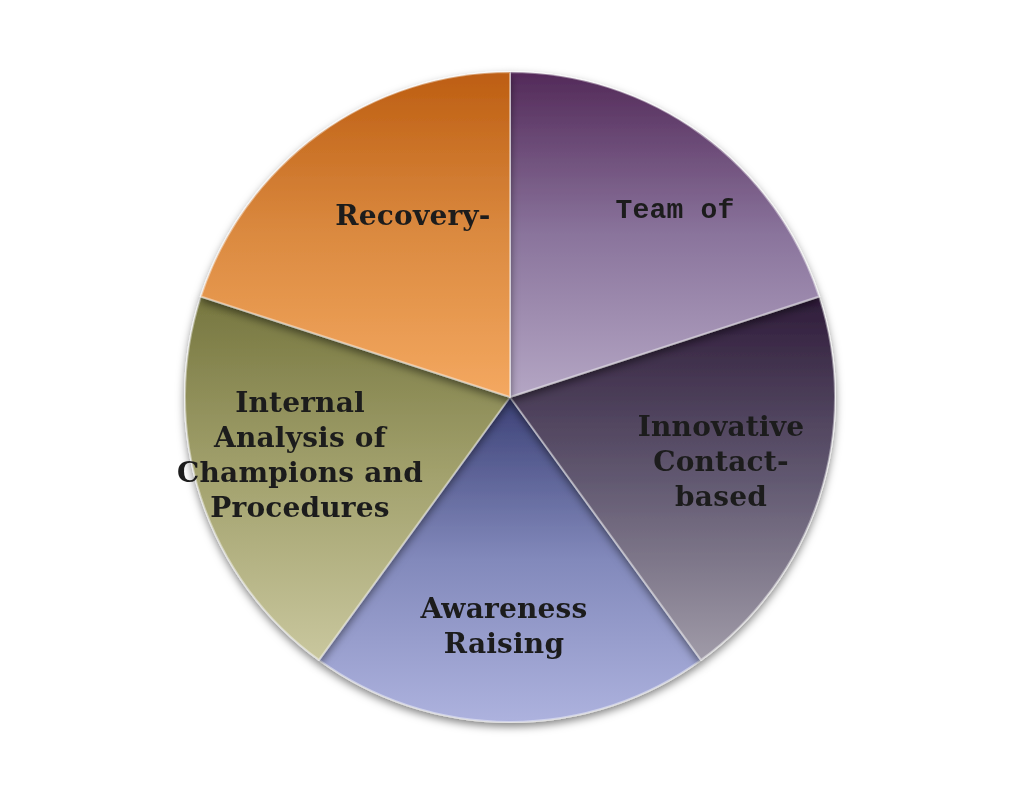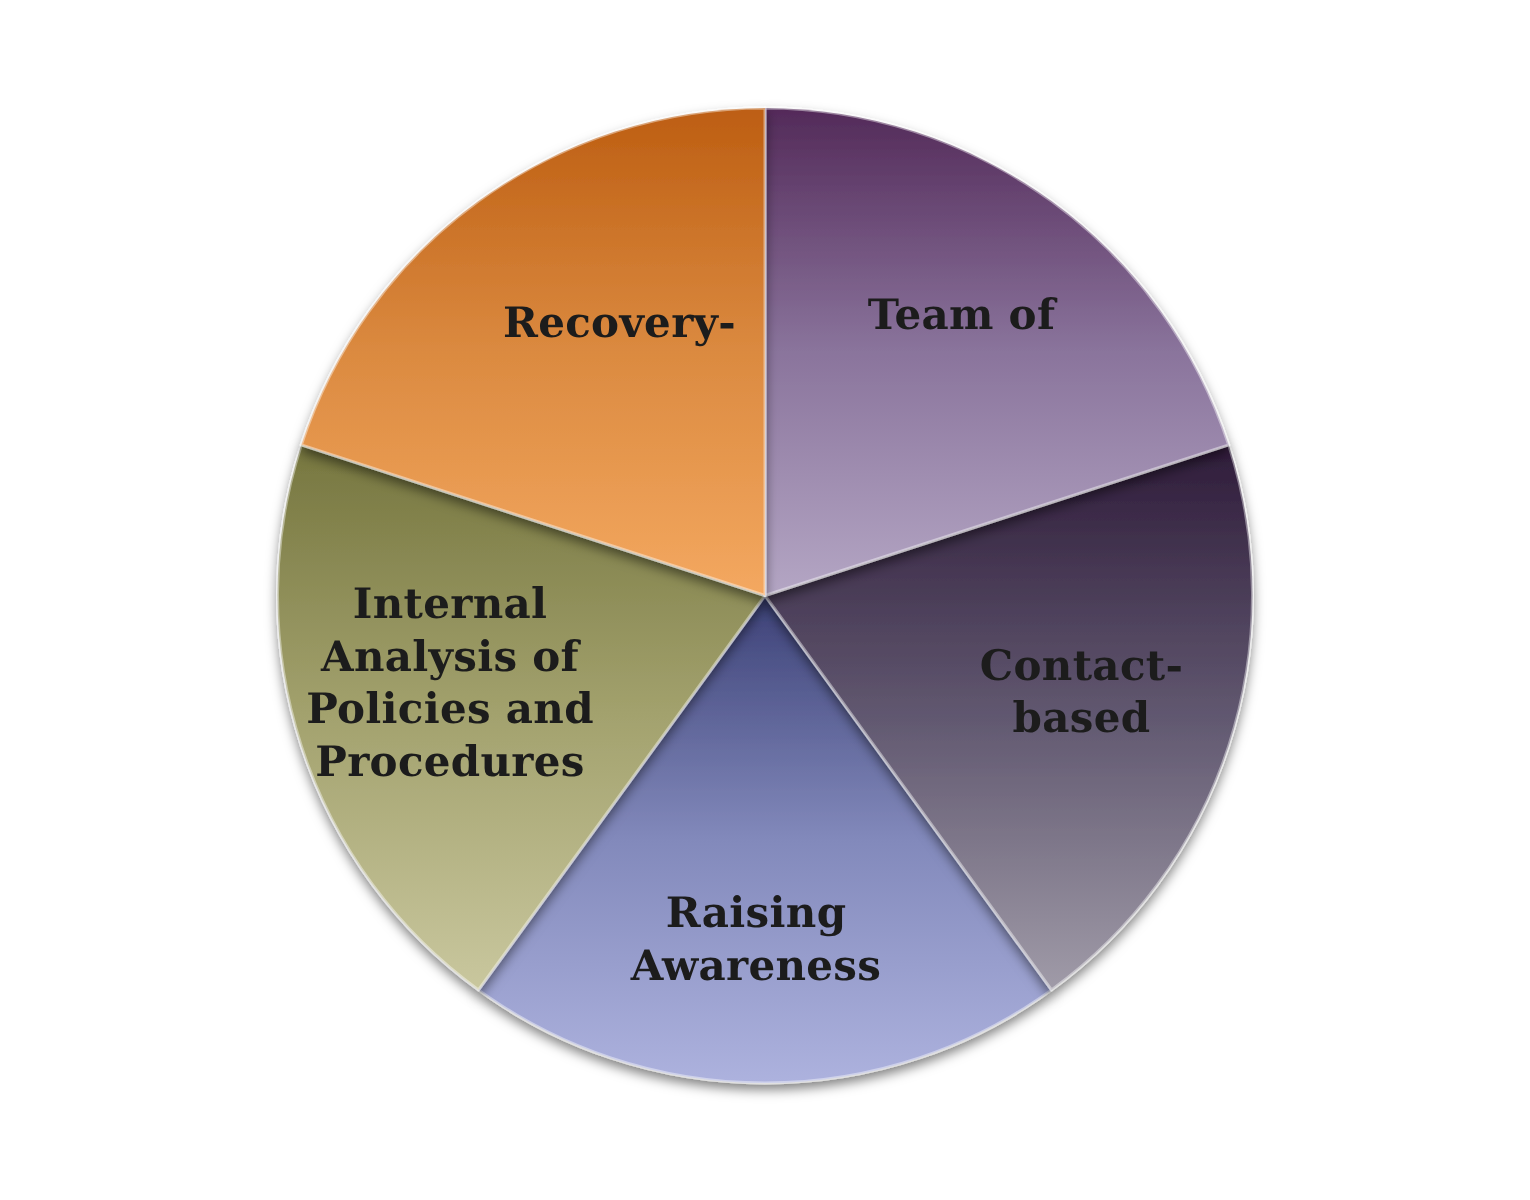--- a/index.html
+++ b/index.html
@@ -77,34 +77,35 @@
       </defs>
     <g id="slices-group">
         <path d="M 510 397 L 701.03 659.93 A 325 325 0 0 1 318.97 659.93 Z" filter="url(#slice-shadow)" stroke="rgba(255,255,255,0.42)" stroke-width="2" stroke-linejoin="round" fill="url(#grad-2)"></path>
         <path d="M 510 397 L 318.97 659.93 A 325 325 0 0 1 200.91 296.57 Z" filter="url(#slice-shadow)" stroke="rgba(255,255,255,0.42)" stroke-width="2" stroke-linejoin="round" fill="url(#grad-3)"></path>
         <path d="M 510 397 L 819.09 296.57 A 325 325 0 0 1 701.03 659.93 Z" filter="url(#slice-shadow)" stroke="rgba(255,255,255,0.42)" stroke-width="2" stroke-linejoin="round" fill="url(#grad-1)"></path>
         <path d="M 510 397 L 510.00 72.00 A 325 325 0 0 1 819.09 296.57 Z" filter="url(#slice-shadow)" stroke="rgba(255,255,255,0.42)" stroke-width="2" stroke-linejoin="round" fill="url(#grad-0)"></path>
         <path d="M 510 397 L 200.91 296.57 A 325 325 0 0 1 510.00 72.00 Z" filter="url(#slice-shadow)" stroke="rgba(255,255,255,0.42)" stroke-width="2" stroke-linejoin="round" fill="url(#grad-4)"></path>
       </g>
   </svg>
   <div id="labels">
-      <div class="slice-label" style="left: 641px; top: 210px;">
+      <div class="slice-label" style="left: 675px; top: 210px; font-family: Liberation Mono, monospace;">
         <div>Team of</div>
       </div>
       <div class="slice-label" style="left: 721px; top: 461px;">
+        <div>Innovative</div>
         <div>Contact-</div>
         <div>based</div>
       </div>
       <div class="slice-label" style="left: 504px; top: 626px;">
+        <div>Awareness</div>
         <div>Raising</div>
-        <div>Awareness</div>
       </div>
       <div class="slice-label" style="left: 300px; top: 455px;">
         <div>Internal</div>
         <div>Analysis of</div>
-        <div>Policies and</div>
+        <div>Champions and</div>
         <div>Procedures</div>
       </div>
       <div class="slice-label" style="left: 413px; top: 215px;">
         <div>Recovery-</div>
       </div>
     </div>
 </div>
 
 </body></html>

